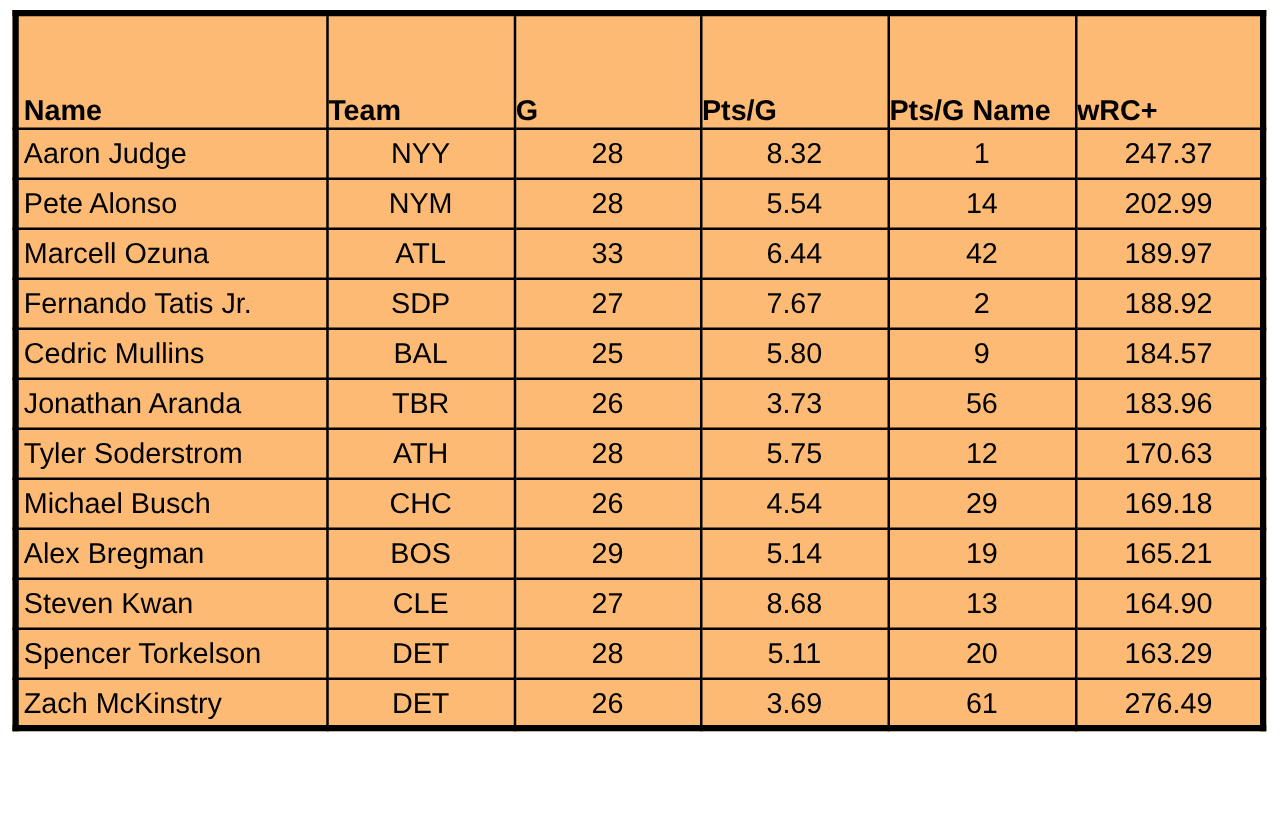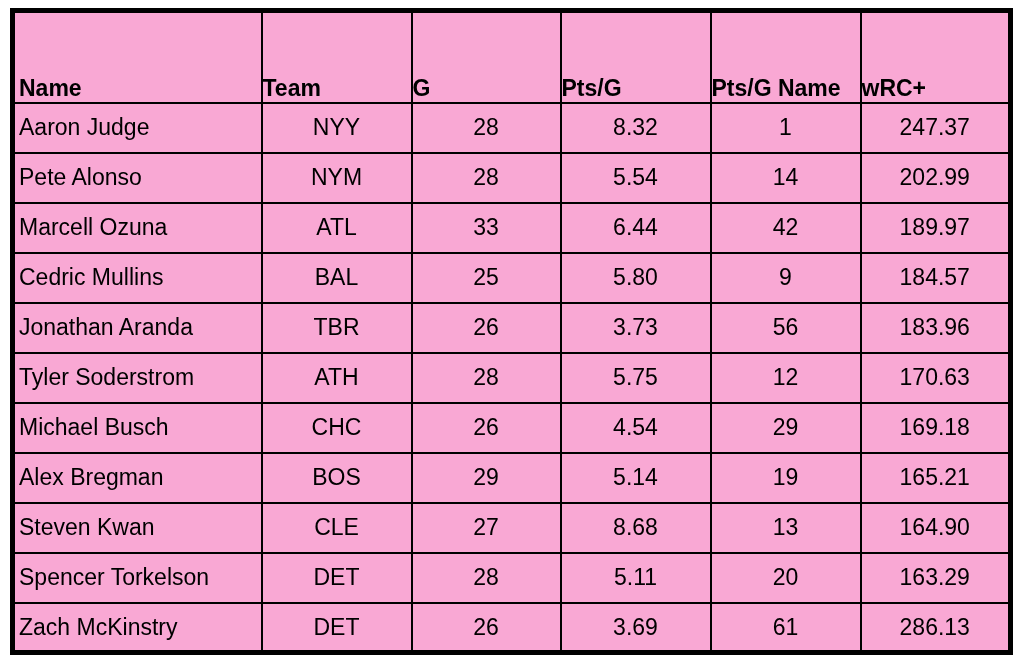--- a/index.html
+++ b/index.html
@@ -12,21 +12,21 @@
     color: #000000;
   }
   .table-wrap {
     position: absolute;
     left: 10px;
     top: 8px;
   }
   table.stats {
     border-collapse: collapse;
     table-layout: fixed;
-    background: #f9a8d4;
+    background: #fdba74;
     padding-left: 28px;
   }
   table.stats { border: 5px solid #000; }
   table.stats th, table.stats td {
     border: 2px solid #000;
     font-size: 23px;
     line-height: 1.15;
     padding: 0;
     overflow: hidden;
     white-space: nowrap;
@@ -43,21 +43,21 @@
   thead th {
     font-weight: bold;
     vertical-align: bottom;
     padding-bottom: 8px;
     border-bottom: 6px double #000;
     white-space: pre-line;
     text-align: left;
   }
   thead th.align-left { text-align: left; padding-left: 4px; }
 
-  tbody tr { height: 50px; }
+  tbody tr { height: 40px; }
   tbody td { text-align: center; vertical-align: middle; }
   tbody td.align-left { text-align: left; padding-left: 4px; }
 </style>
 </head>
 <body>
 
 <div class="table-wrap">
   <table class="stats">
     <colgroup>
       <col class="c0">
@@ -95,20 +95,28 @@
           <td>14</td>
           <td>202.99</td>
         </tr>
         <tr>
           <td class="align-left">Marcell Ozuna</td>
           <td>ATL</td>
           <td>33</td>
           <td>6.44</td>
           <td>42</td>
           <td>189.97</td>
+        </tr>
+        <tr>
+          <td class="align-left">Fernando Tatis Jr.</td>
+          <td>SDP</td>
+          <td>27</td>
+          <td>7.67</td>
+          <td>2</td>
+          <td>188.92</td>
         </tr>
         <tr>
           <td class="align-left">Cedric Mullins</td>
           <td>BAL</td>
           <td>25</td>
           <td>5.80</td>
           <td>9</td>
           <td>184.57</td>
         </tr>
         <tr>
@@ -158,17 +166,17 @@
           <td>5.11</td>
           <td>20</td>
           <td>163.29</td>
         </tr>
         <tr>
           <td class="align-left">Zach McKinstry</td>
           <td>DET</td>
           <td>26</td>
           <td>3.69</td>
           <td>61</td>
-          <td>286.13</td>
+          <td>276.49</td>
         </tr>
       </tbody>
   </table>
 </div>
 
 </body></html>

